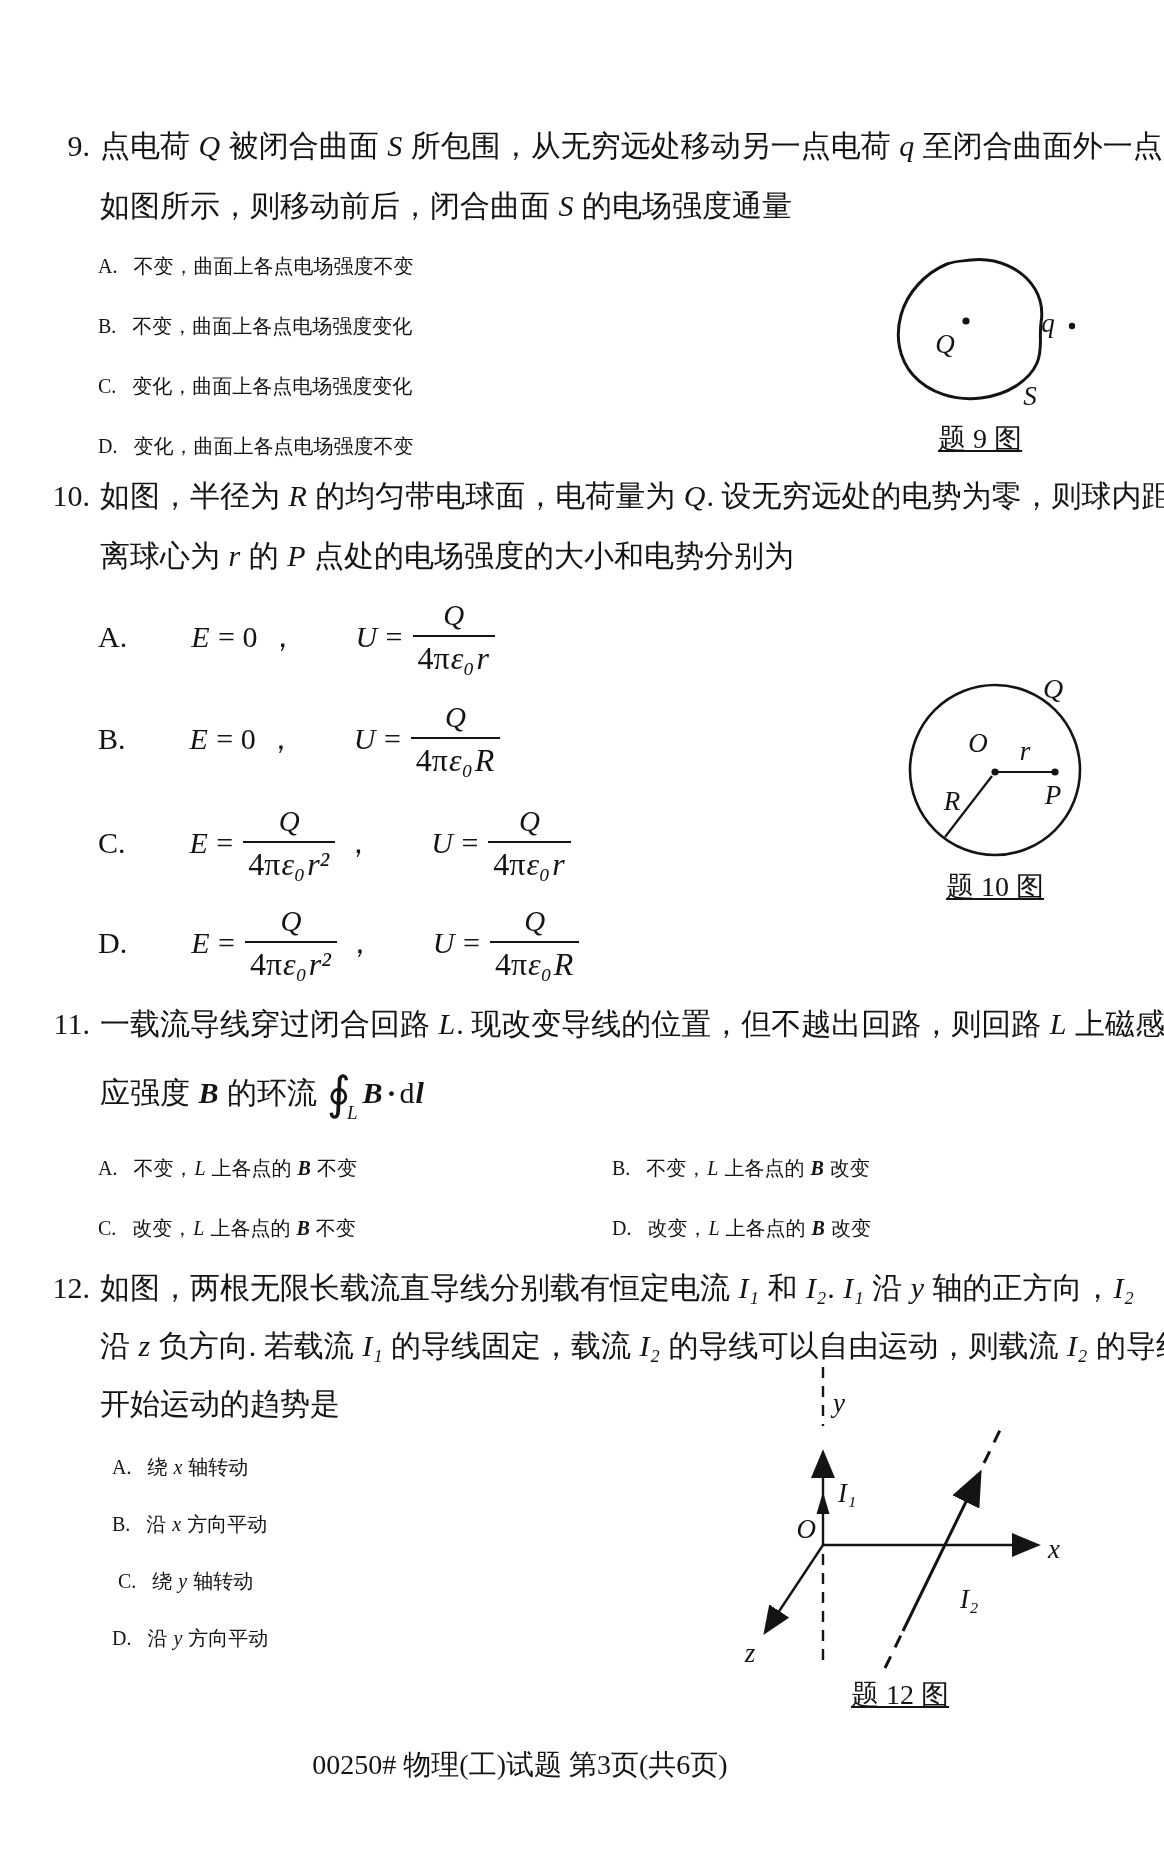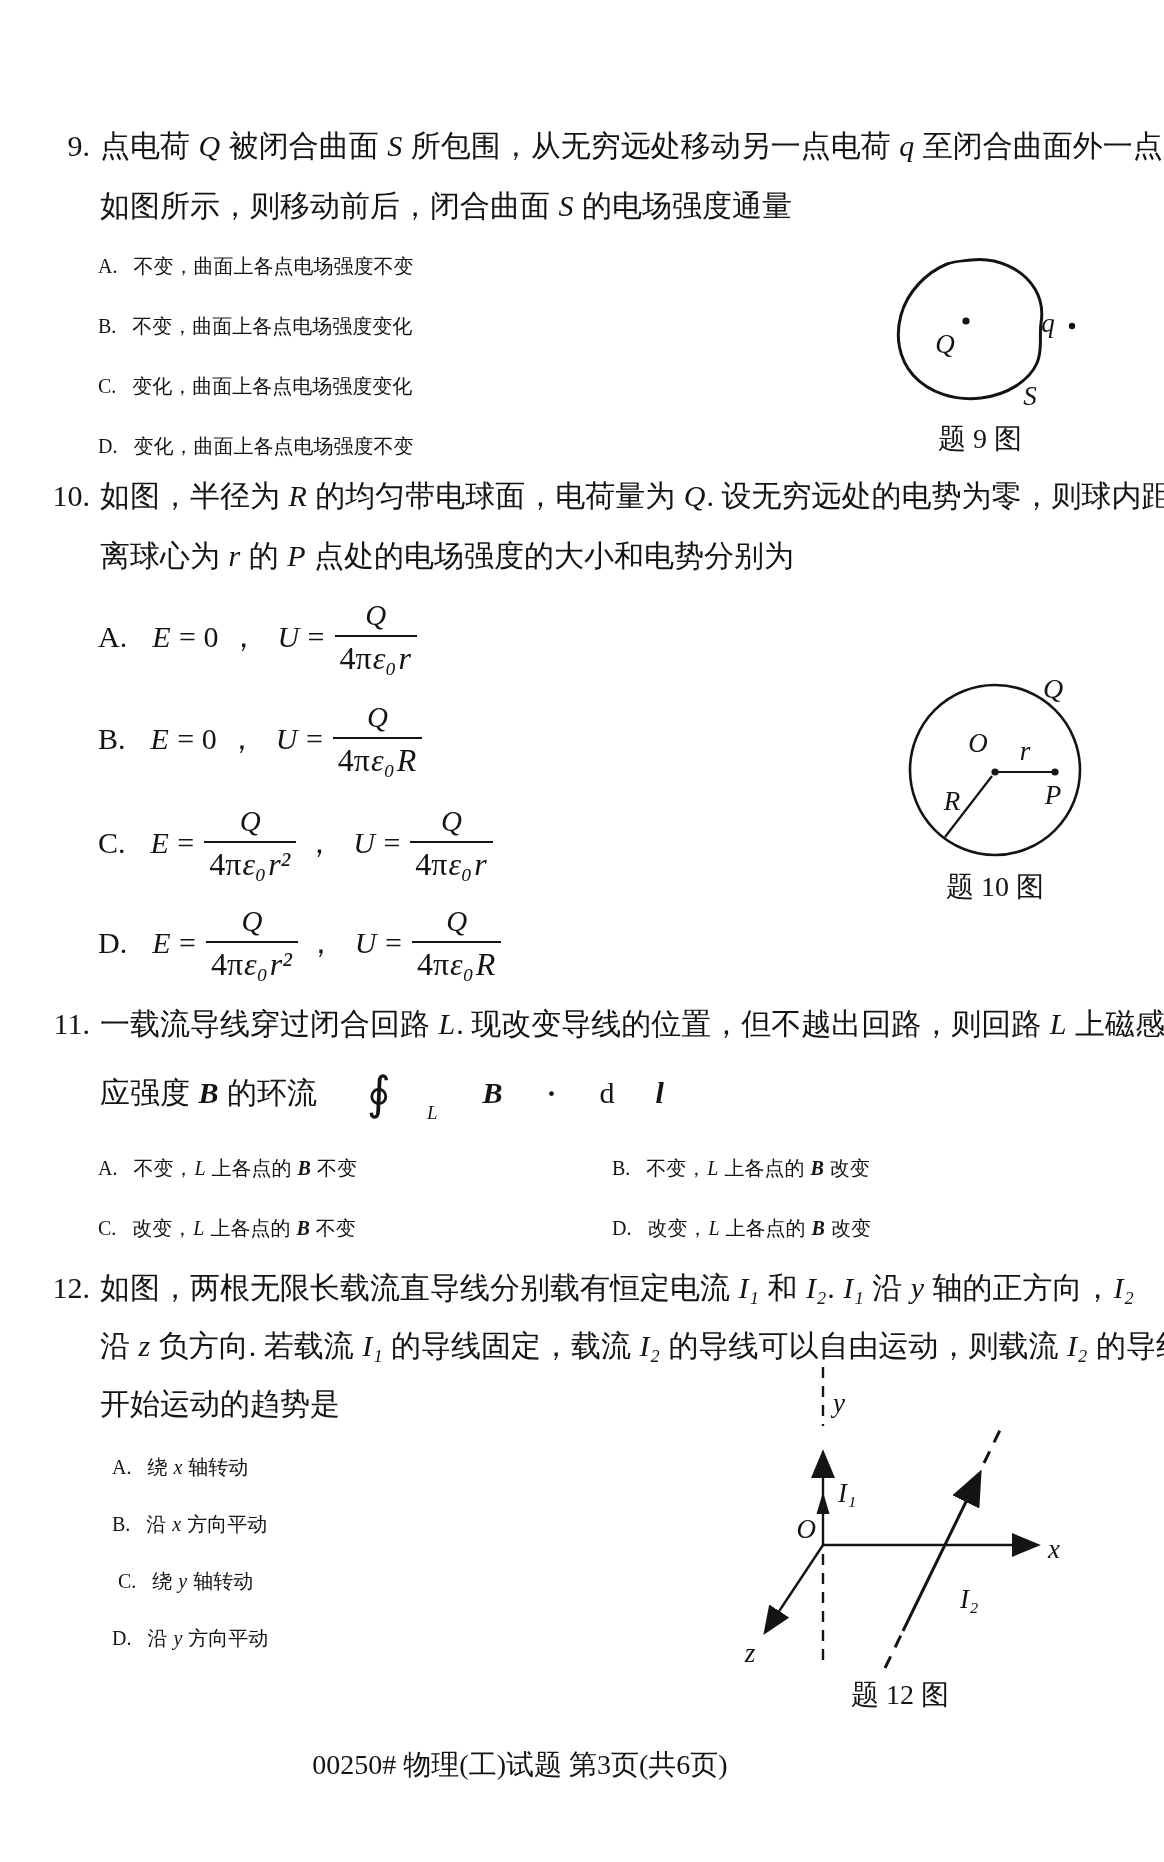--- a/index.html
+++ b/index.html
@@ -10,35 +10,35 @@
   }
   .qline{position:absolute; white-space:nowrap; font-size:30px; line-height:36px;}
   .qnum{display:inline-block; width:48px; text-align:right; margin-right:10px;}
   .opt{position:absolute; white-space:nowrap; font-size:20px; line-height:36px;}
   .olabel{display:inline-block; margin-right:16px;}
   i{font-family:"Liberation Serif","DejaVu Serif",serif; font-style:italic; padding:0 1px;}
   b i{font-weight:bold;}
   
   .frow{position:absolute; display:flex; align-items:center; height:86px; font-size:30px;}
   .frow .olabel{margin-right:24px;}
-  .mtxt{margin-right:6px;}
+  .mtxt{margin-right:6px;margin-left:39px;}
   .mcomma{margin:0 18px 0 4px;}
   .frac{display:inline-flex; flex-direction:column; align-items:center; margin:0 4px; line-height:1;}
   .frac .num{font-size:29px; padding:0 12px 5px;}
   .frac .den{border-top:2.4px solid #141414; font-size:32px; padding:5px 5px 0;}
   
-  .intline{position:absolute; display:flex; align-items:center; height:62px; font-size:30px;gap:40px;}
+  .intline{position:absolute; display:flex; align-items:center; height:62px; font-size:30px;}
   .circ{font-family:"DejaVu Sans",sans-serif; font-size:46px; line-height:1; margin-left:10px;}
   .circsub{font-size:19px; font-style:italic; align-self:flex-end; margin:0 4px 0 -4px;}
   .mdot{font-weight:bold; margin:0 3px;}
   
   svg{position:absolute; overflow:visible;}
   svg text{font-family:"Liberation Serif","DejaVu Serif",serif; fill:#141414;}
   .flab{font-style:italic; font-size:27px;}
-  .fig-caption{position:absolute; font-size:28px; text-align:center; white-space:nowrap;}
+  .fig-caption{position:absolute; font-size:28px; text-align:center; white-space:nowrap;text-decoration:underline;}
   .footer{position:absolute; font-size:28px; text-align:center; white-space:nowrap;}
 </style>
 </head>
 <body>
 
 <div class="page">
 
   <div>
     <div class="qline" style="top:128px; left:42px">
       <span class="qnum">9.</span><span>点电荷 <i>Q</i> 被闭合曲面 <i>S</i> 所包围，从无穷远处移动另一点电荷 <i>q</i> 至闭合曲面外一点，</span>

